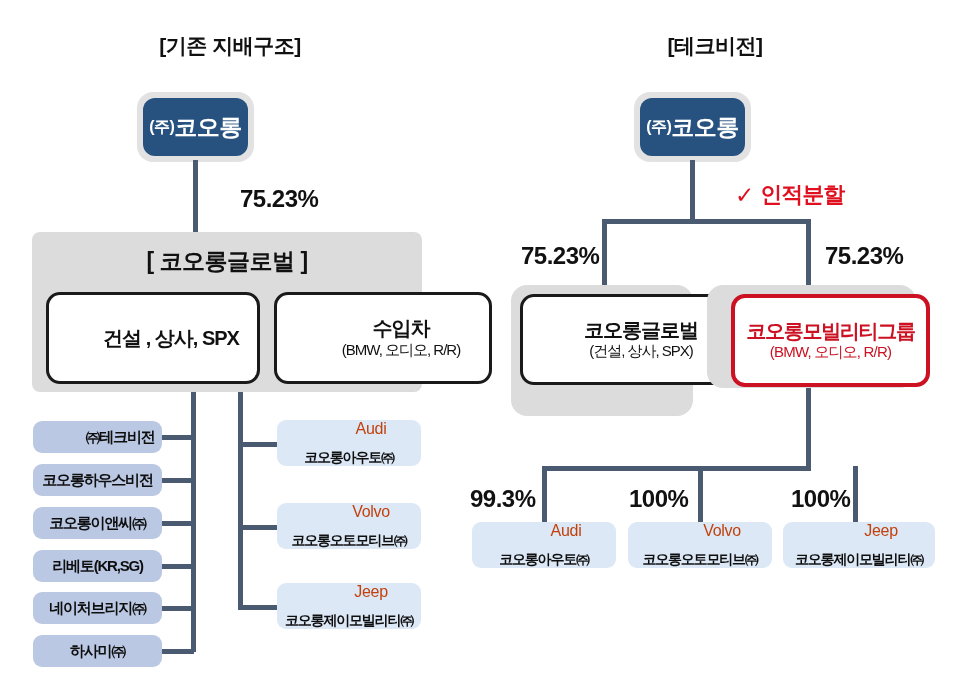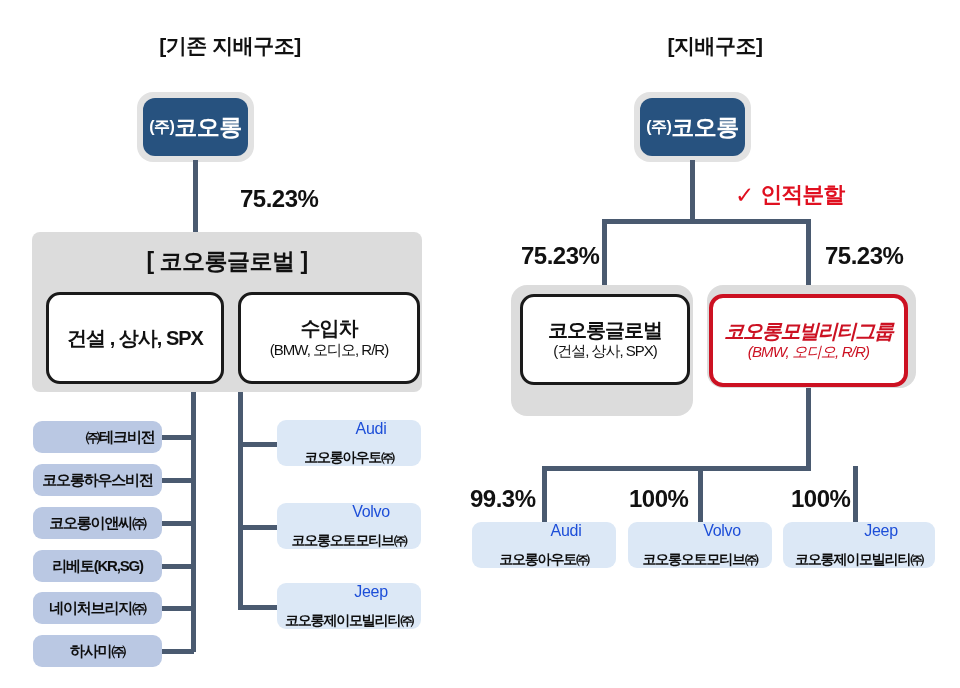--- a/index.html
+++ b/index.html
@@ -77,20 +77,21 @@
   }
   .white-box {
     background: #ffffff;
     border: 3px solid #1a1a1a;
     border-radius: 14px;
     display: flex;
     flex-direction: column;
     align-items: center;
     justify-content: center;
     line-height: 1.12;
+    padding-left: 36px;
   }
   .wb-title {
     font-size: 20px;
     font-weight: bold;
     letter-spacing: -1px;
     color: #111111;
     white-space: nowrap;
   }
   .wb-sub {
     font-size: 15px;
@@ -129,21 +130,21 @@
     border-radius: 9px;
     display: flex;
     flex-direction: column;
     align-items: center;
     justify-content: center;
     text-align: center;
     line-height: 1.12;
   }
   .pl-brand {
     font-size: 16px;
-    color: #1d4ed8;
+    color: #c2410c;
     letter-spacing: -0.3px;
     white-space: nowrap;
     margin-left: 44px;
   }
   .pl-corp {
     font-size: 14px;
     font-weight: bold;
     letter-spacing: -1.2px;
     color: #0e0e0e;
     white-space: nowrap;
@@ -269,21 +270,21 @@
     <div class="pl-brand">Volvo</div>
     <div class="pl-corp">코오롱오토모티브㈜</div>
   </div>
 
   <div class="abs line-h" style="left:238px; top:605px; width:40px;"></div>
   <div class="abs pill-light" style="left:277px; top:583px; width:144px; height:46px;">
     <div class="pl-brand">Jeep</div>
     <div class="pl-corp">코오롱제이모빌리티㈜</div>
   </div>
 
-  <div class="abs panel-title" style="left:490px; top:32px; width:450px;">[지배구조]</div>
+  <div class="abs panel-title" style="left:490px; top:32px; width:450px;">[테크비전]</div>
 
   <div class="abs kolon-frame" style="left:634px; top:92px; width:117px; height:70px;">
     <div class="kolon-inner">
       <span class="mark">(주)</span>
         <span>코오롱</span>
     </div>
   </div>
 
   <div class="abs split-note" style="left:735px; top:180px;">
     <span class="check-icon">✓</span>
@@ -299,21 +300,21 @@
   <div class="abs pct" style="left:825px; top:242px;">75.23%</div>
 
   <div class="abs grey-container" style="left:511px; top:285px; width:182px; height:131px; border-radius:16px;">
     <div class="white-box" style="position:absolute; left:9px; top:9px; width:164px; height:85px;">
       <div class="wb-title">코오롱글로벌</div>
       <div class="wb-sub">(건설, 상사, SPX)</div>
     </div>
   </div>
 
   <div class="abs grey-container" style="left:707px; top:285px; width:209px; height:103px; border-radius:16px;">
-    <div class="red-box" style="position:absolute; left:2px; top:9px; width:191px; height:85px;font-style:italic;">
+    <div class="red-box" style="position:absolute; left:24px; top:9px; width:191px; height:85px;">
       <div class="rb-title">코오롱모빌리티그룹</div>
       <div class="rb-sub">(BMW, 오디오, R/R)</div>
     </div>
   </div>
 
   <div class="abs line-v" style="left:806px; top:388px; height:80px;"></div>
   <div class="abs line-h" style="left:542px; top:466px; width:269px;"></div>
   <div class="abs line-v" style="left:542px; top:466px; height:56px;"></div>
   <div class="abs line-v" style="left:698px; top:466px; height:56px;"></div>
   <div class="abs line-v" style="left:853px; top:466px; height:56px;"></div>

